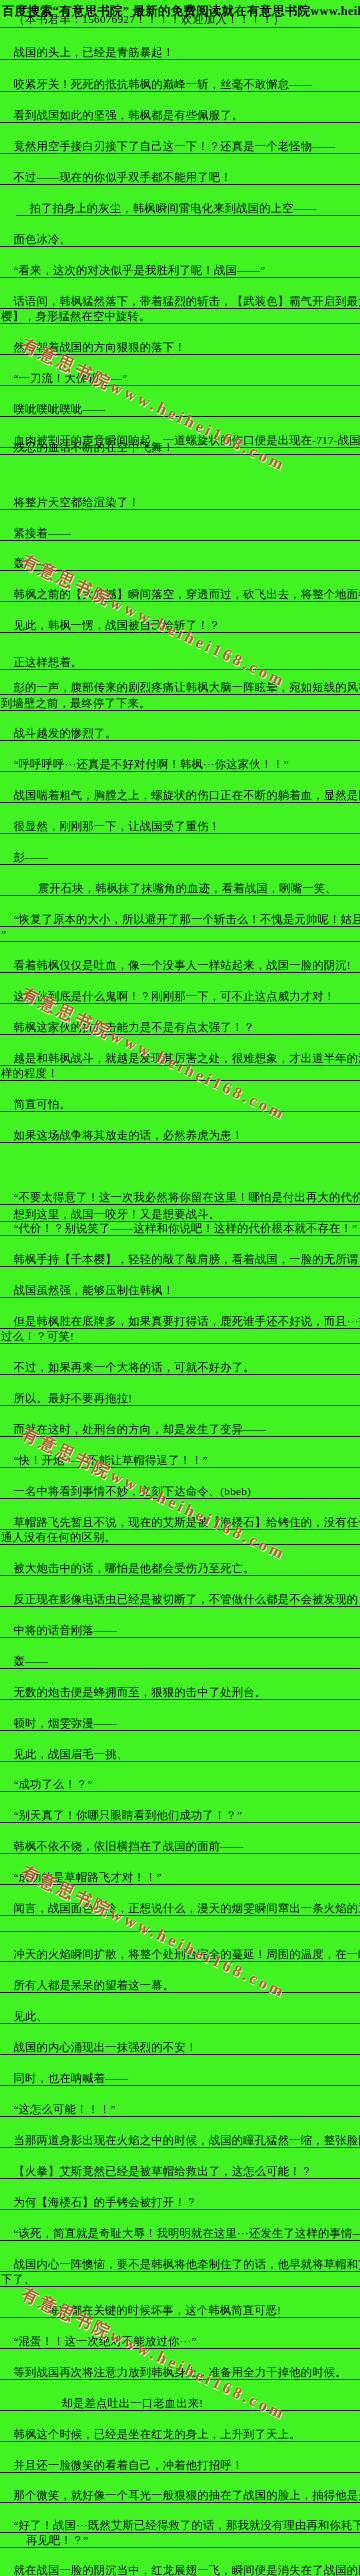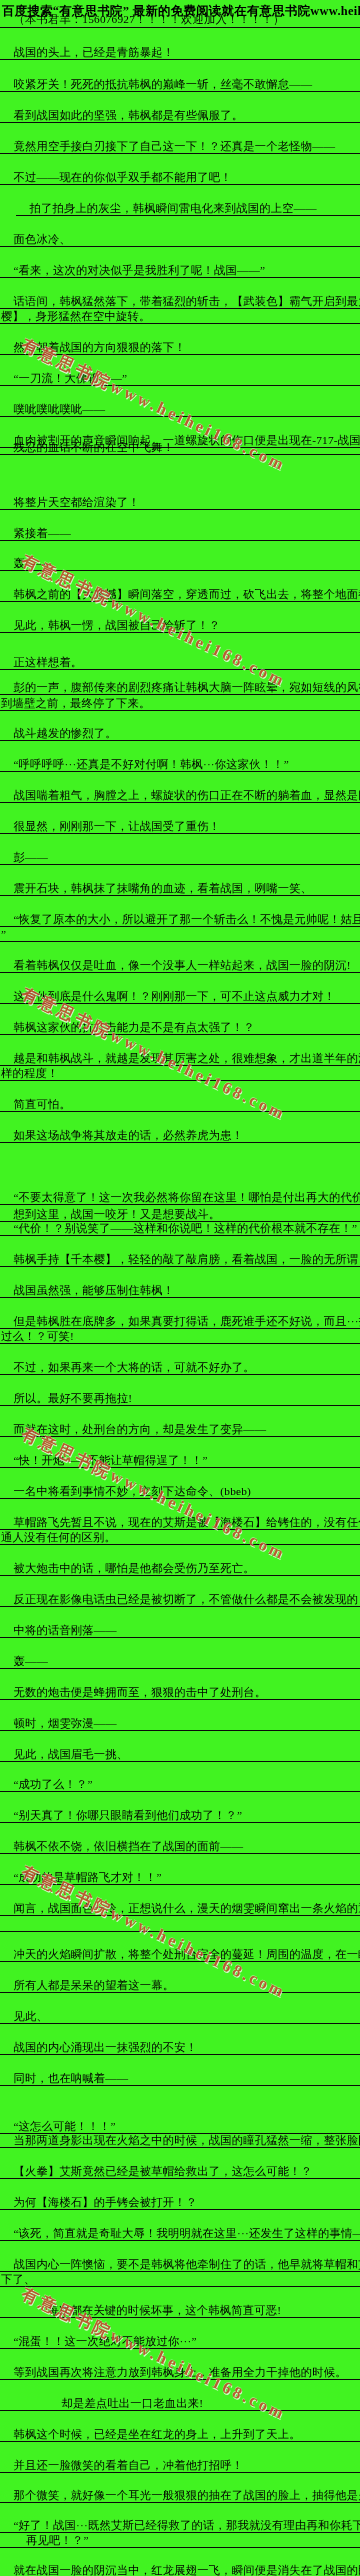--- a/index.html
+++ b/index.html
@@ -47,21 +47,21 @@
       <div class="line" style="top: 587px; border-bottom-color: rgb(10, 10, 10);"><span class="txt">韩枫之前的【大震撼】瞬间落空，穿透而过，砍飞出去，将整个地面都是一分为二！</span></div>
       <div class="line" style="top: 618px; border-bottom-color: rgb(10, 10, 10);"><span class="txt">见此，韩枫一愣，战国被自己给斩了！？</span></div>
       <div class="line" style="top: 631px; border-bottom-color: rgb(10, 10, 10); margin-top: 24px;"><span class="txt">正这样想着。</span></div>
       <div class="line" style="top: 680px; border-bottom-color: rgb(10, 10, 10);"><span class="txt">彭的一声，腹部传来的剧烈疼痛让韩枫大脑一阵眩晕，宛如短线的风筝一般倒飞出去，撞</span></div>
       <div class="line" style="top: 696px; border-bottom-color: rgb(10, 10, 10);"><span class="txt noindent">到墙壁之前，最终停了下来。</span></div>
       <div class="line" style="top: 726px; border-bottom-color: rgb(10, 10, 10);"><span class="txt">战斗越发的惨烈了。</span></div>
       <div class="line" style="top: 757px; border-bottom-color: rgb(10, 10, 10);"><span class="txt">“呼呼呼呼···还真是不好对付啊！韩枫···你这家伙！！”</span></div>
       <div class="line" style="top: 788px; border-bottom-color: rgb(10, 10, 10);"><span class="txt">战国喘着粗气，胸膛之上，螺旋状的伤口正在不断的躺着血，显然是刚刚韩枫造成的。</span></div>
       <div class="line" style="top: 819px; border-bottom-color: rgb(10, 10, 10);"><span class="txt">很显然，刚刚那一下，让战国受了重伤！</span></div>
       <div class="line" style="top: 850px; border-bottom-color: rgb(10, 10, 10);"><span class="txt">彭——</span></div>
-      <div class="line" style="top: 881px; border-bottom-color: rgb(10, 10, 10);"><span class="txt">震开石块，韩枫抹了抹嘴角的血迹，看着战国，咧嘴一笑、</span></div>
+      <div class="line" style="top: 881px; border-bottom-color: rgb(10, 10, 10); text-align: center;"><span class="txt">震开石块，韩枫抹了抹嘴角的血迹，看着战国，咧嘴一笑、</span></div>
       <div class="line" style="top: 912px; border-bottom-color: rgb(10, 10, 10);"><span class="txt">“恢复了原本的大小，所以避开了那一个斩击么！不愧是元帅呢！姑且承认你的实力——</span></div>
       <div class="line" style="top: 927px; border-bottom-color: rgb(10, 10, 10);"><span class="txt noindent">”</span></div>
       <div class="line" style="top: 958px; border-bottom-color: rgb(10, 10, 10);"><span class="txt">看着韩枫仅仅是吐血，像一个没事人一样站起来，战国一脸的阴沉!</span></div>
       <div class="line" style="top: 989px; border-bottom-color: rgb(10, 10, 10);"><span class="txt">这家伙到底是什么鬼啊！？刚刚那一下，可不止这点威力才对！</span></div>
       <div class="line" style="top: 1020px; border-bottom-color: rgb(10, 10, 10);"><span class="txt">韩枫这家伙的抗打击能力是不是有点太强了！？</span></div>
       <div class="line" style="top: 1051px; border-bottom-color: rgb(10, 10, 10);"><span class="txt">越是和韩枫战斗，就越是发现其厉害之处，很难想象，才出道半年的海贼竟然能够达到这</span></div>
       <div class="line" style="top: 1066px; border-bottom-color: rgb(10, 10, 10);"><span class="txt noindent">样的程度！</span></div>
       <div class="line" style="top: 1097px; border-bottom-color: rgb(10, 10, 10);"><span class="txt">简直可怕。</span></div>
       <div class="line" style="top: 1128px; border-bottom-color: rgb(10, 10, 10);"><span class="txt">如果这场战争将其放走的话，必然养虎为患！</span></div>
       <div class="line" style="top: 1159px; border-bottom-color: rgb(10, 10, 10); margin-top: 48px;"><span class="txt">想到这里，战国一咬牙！又是想要战斗。</span></div>
@@ -89,21 +89,21 @@
       <div class="line" style="top: 1808px; border-bottom-color: rgb(10, 10, 10);"><span class="txt">“别天真了！你哪只眼睛看到他们成功了！？”</span></div>
       <div class="line" style="top: 1839px; border-bottom-color: rgb(10, 10, 10);"><span class="txt">韩枫不依不饶，依旧横挡在了战国的面前——</span></div>
       <div class="line" style="top: 1870px; border-bottom-color: rgb(10, 10, 10);"><span class="txt">“成功的是草帽路飞才对！！”</span></div>
       <div class="line" style="top: 1901px; border-bottom-color: rgb(10, 10, 10);"><span class="txt">闻言，战国面色一冷，正想说什么，漫天的烟雯瞬间窜出一条火焰的通道，直通天宇——</span></div>
       <div class="line" style="top: 1917px; border-bottom-color: rgb(10, 10, 10);"><span class="txt noindent"></span></div>
       <div class="line" style="top: 1947px; border-bottom-color: rgb(10, 10, 10);"><span class="txt">冲天的火焰瞬间扩散，将整个处刑台完全的蔓延！周围的温度，在一瞬间骤然上升、</span></div>
       <div class="line" style="top: 1978px; border-bottom-color: rgb(10, 10, 10);"><span class="txt">所有人都是呆呆的望着这一幕。</span></div>
       <div class="line" style="top: 2009px; border-bottom-color: rgb(10, 10, 10);"><span class="txt">见此、</span></div>
       <div class="line" style="top: 2040px; border-bottom-color: rgb(10, 10, 10);"><span class="txt">战国的内心涌现出一抹强烈的不安！</span></div>
       <div class="line" style="top: 2071px; border-bottom-color: rgb(10, 10, 10);"><span class="txt">同时，也在呐喊着——</span></div>
-      <div class="line" style="top: 2102px; border-bottom-color: rgb(10, 10, 10); margin-top: 17px;"><span class="txt">“这怎么可能！！！”</span></div>
+      <div class="line" style="top: 2102px; border-bottom-color: rgb(10, 10, 10);"><span class="txt">“这怎么可能！！！”</span></div>
       <div class="line" style="top: 2133px; border-bottom-color: rgb(10, 10, 10);"><span class="txt">当那两道身影出现在火焰之中的时候，战国的瞳孔猛然一缩，整张脸阴沉得可怕!</span></div>
       <div class="line" style="top: 2164px; border-bottom-color: rgb(10, 10, 10);"><span class="txt">【火拳】艾斯竟然已经是被草帽给救出了，这怎么可能！？</span></div>
       <div class="line" style="top: 2195px; border-bottom-color: rgb(10, 10, 10);"><span class="txt">为何【海楼石】的手铐会被打开！？</span></div>
       <div class="line" style="top: 2226px; border-bottom-color: rgb(10, 10, 10);"><span class="txt">“该死，简直就是奇耻大辱！我明明就在这里···还发生了这样的事情——”</span></div>
       <div class="line" style="top: 2257px; border-bottom-color: rgb(10, 10, 10);"><span class="txt">战国内心一阵懊恼，要不是韩枫将他牵制住了的话，他早就将草帽和艾斯两兄弟给永远留</span></div>
       <div class="line" style="top: 2272px; border-bottom-color: rgb(10, 10, 10);"><span class="txt noindent">下了、</span></div>
       <div class="line" style="top: 2303px; border-bottom-color: rgb(10, 10, 10); padding-left: 34px;"><span class="txt">每次都在关键的时候坏事，这个韩枫简直可恶!</span></div>
       <div class="line" style="top: 2334px; border-bottom-color: rgb(10, 10, 10);"><span class="txt">“混蛋！！这一次绝对不能放过你···”</span></div>
       <div class="line" style="top: 2365px; border-bottom-color: rgb(10, 10, 10);"><span class="txt">等到战国再次将注意力放到韩枫身上，准备用全力干掉他的时候。</span></div>
       <div class="line" style="top: 2396px; border-bottom-color: rgb(10, 10, 10); padding-left: 48px;"><span class="txt">却是差点吐出一口老血出来!</span></div>

